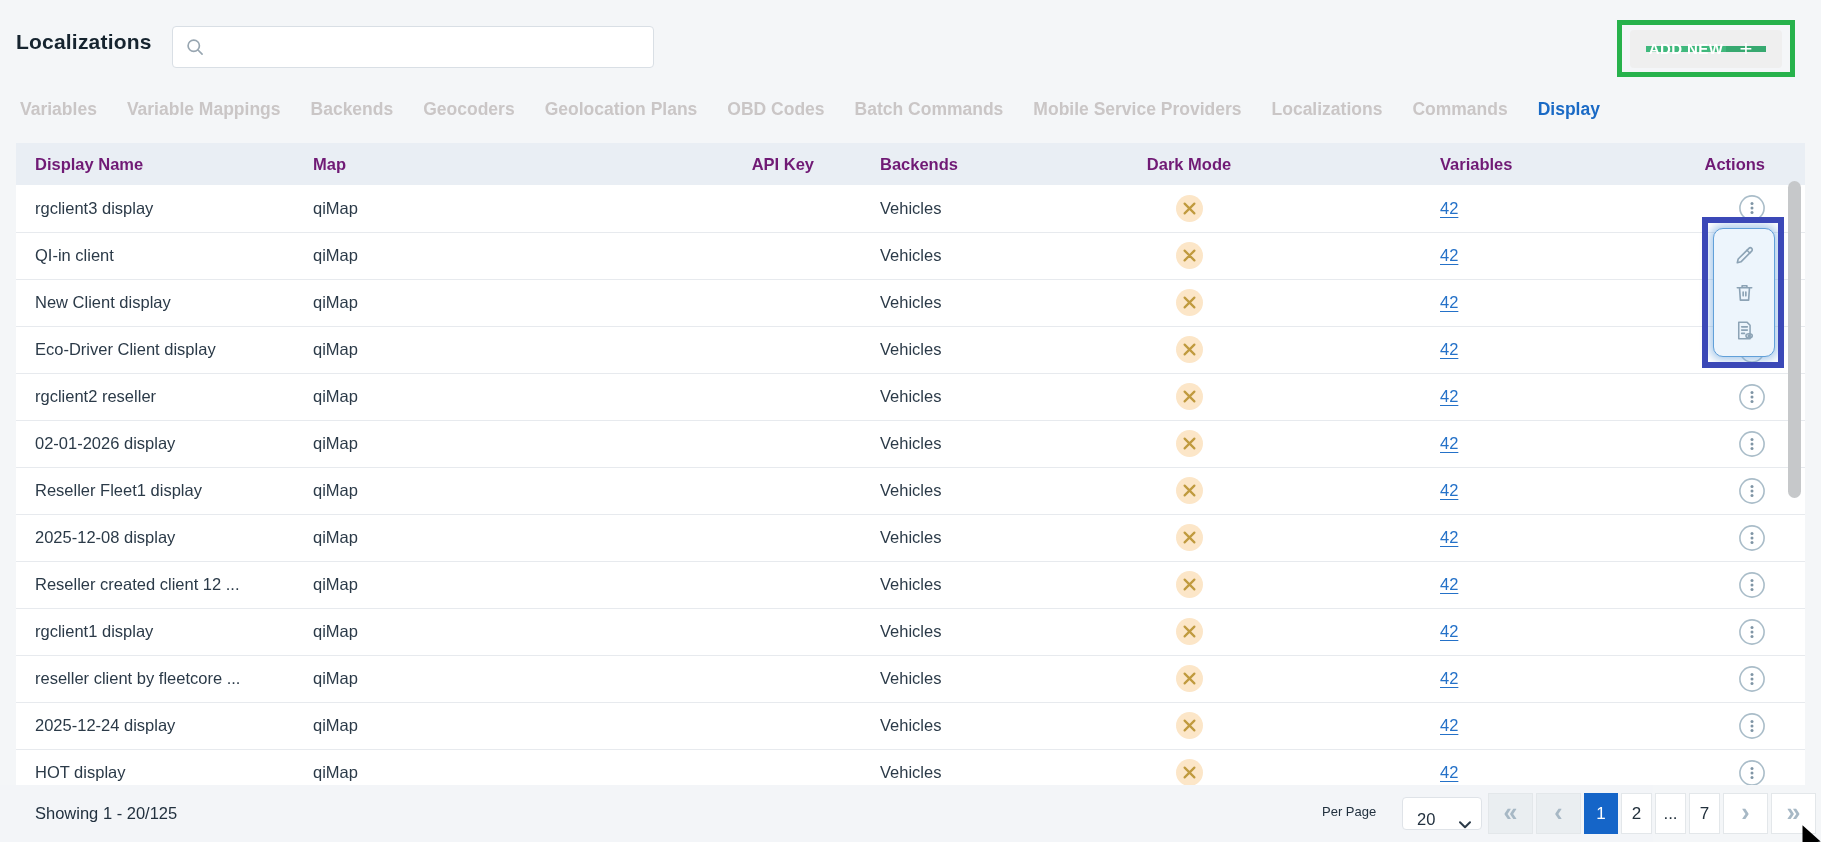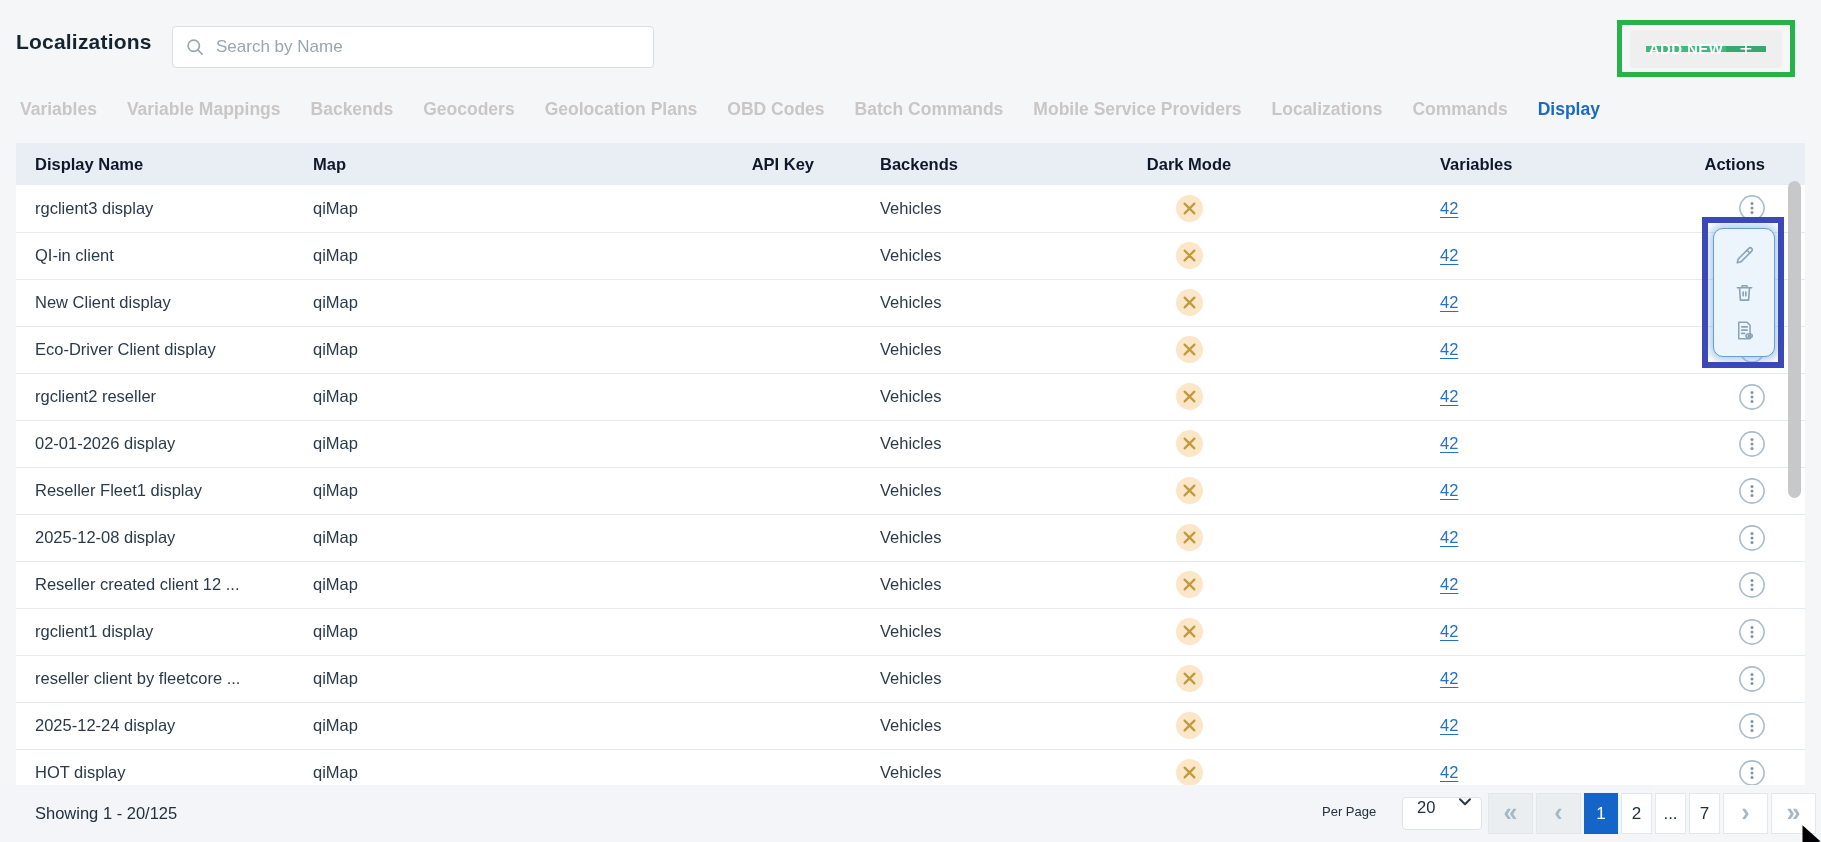--- a/index.html
+++ b/index.html
@@ -52,21 +52,21 @@
   .tab { cursor:pointer; }
   .tab.active { color:#1a6ac5; }
   
   .table-wrap {
     position:absolute; left:16px; top:143px; width:1789px; height:642px;
     background:#fff; overflow:hidden;
   }
   table { border-collapse:collapse; table-layout:fixed; width:1789px; }
   th {
     height:42px; background:#e9eef4; font-weight:700; font-size:16.5px;
-    color:#0f172a; text-align:left; vertical-align:middle;
+    color:#701a75; text-align:left; vertical-align:middle;
   }
   td {
     height:47px; border-bottom:1px solid #e7eaee; font-size:16.5px;
     color:#2b3a48; vertical-align:middle; overflow:hidden; white-space:nowrap;
   }
   .c1 { padding-left:19px; }
   .c2 { padding-left:19px; }
   .c3 { text-align:right; }
   .c4 { padding-left:66px; }
   .c5 { text-align:center; }
@@ -95,21 +95,21 @@
   }
   
   .footer {
     position:absolute; left:0; top:785px; width:1653px; height:57px; background:#f3f5f8;
   }
   .showing { position:absolute; left:35px; top:19px; font-size:16.5px; color:#22313f; }
   .perpage-label { position:absolute; left:1322px; top:19px; font-size:13px; color:#22313f; }
   .perpage-select {
     position:absolute; left:1402px; top:12px; width:80px; height:33px;
     background:#fff; border:1px solid #dfe3e8; border-radius:4px;
-    display:flex; align-items:flex-start; justify-content:space-between;
+    display:flex; align-items:flex-end; justify-content:space-between;
     padding:0 10px 0 14px; font-size:16.5px; color:#22313f; cursor:pointer;
   }
   .pagination { position:absolute; left:1488px; top:8px; display:flex; gap:3px; }
   .pg {
     height:41px; display:flex; align-items:center; justify-content:center;
     background:#fff; border:1px solid #e3e7ea; font-size:17px; color:#22303c; cursor:pointer;
   }
   .pg-arrow { width:45px; color:#a7b8c5; font-size:25px; font-weight:700; padding-bottom:3px; }
   .pg-arrow.disabled { background:#eaeef1; }
   .pg-page { width:31px; }
@@ -122,21 +122,20 @@
 
 <div class="page-title">Localizations</div>
 
 <div class="search-box">
   <span style="line-height:0;">
     <svg width="20" height="20" viewBox="0 0 24 24" fill="none">
         <circle cx="10.5" cy="10.5" r="6.8" stroke="#98a6b1" stroke-width="2"></circle>
         <line x1="15.6" y1="15.6" x2="20.5" y2="20.5" stroke="#98a6b1" stroke-width="2" stroke-linecap="round"></line>
       </svg>
   </span>
-  <input type="text" placeholder="Search by Name" style="">
 </div>
 
 <div class="addnew-annotation">
   <button class="addnew-btn">
     <span class="addnew-main">ADD NEW</span>
     <span class="addnew-plus">+</span>
   </button>
 </div>
 
 <div class="tabs">

